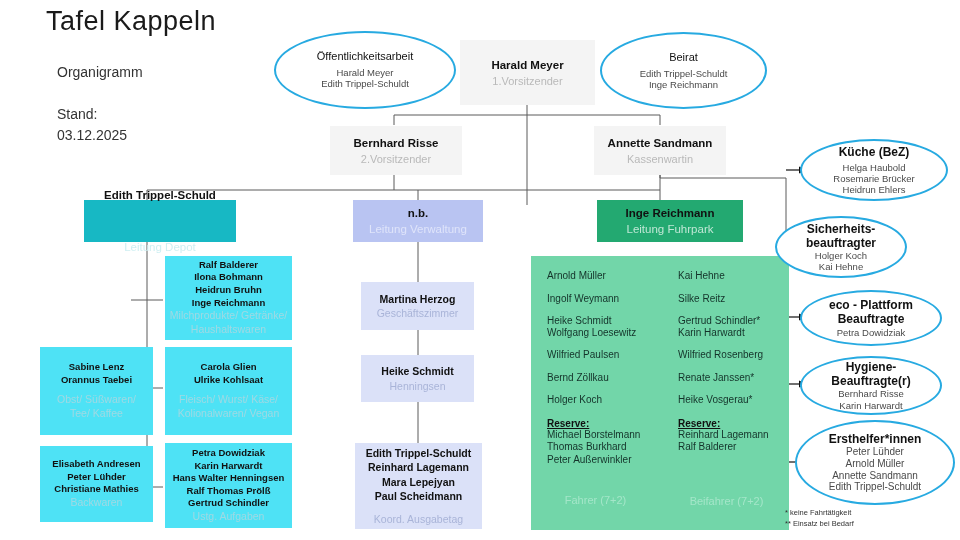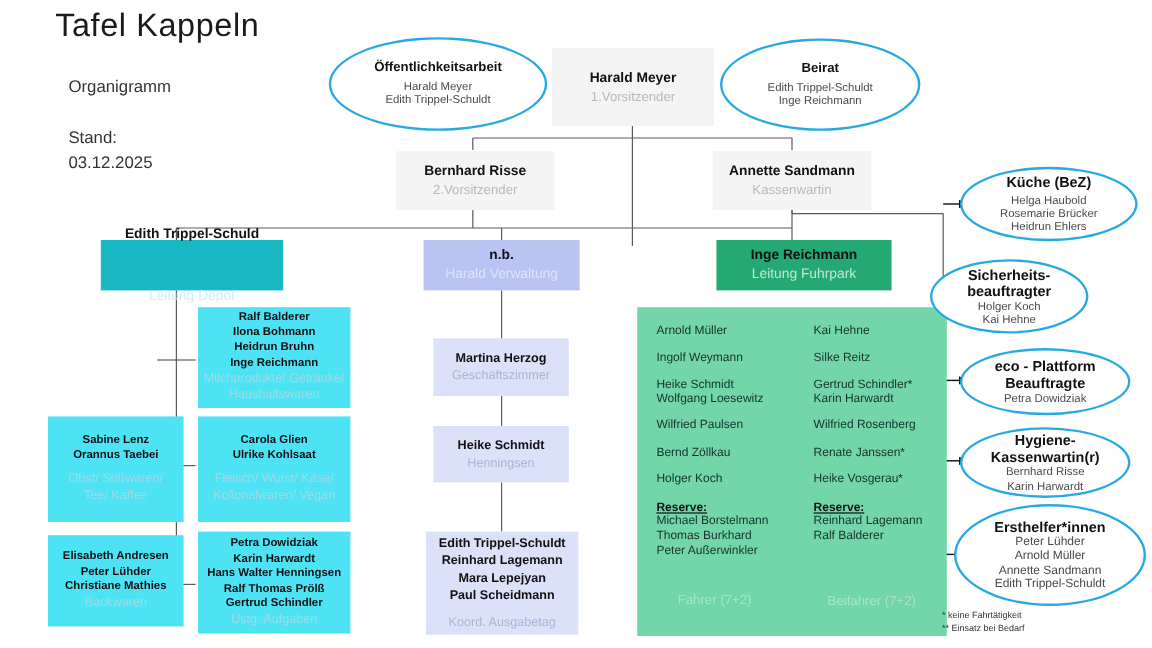--- a/index.html
+++ b/index.html
@@ -36,21 +36,21 @@
   
   .ell {
     border: 2px solid #27aae1;
     border-radius: 50%;
     background: #fff;
     display: flex; flex-direction: column;
     align-items: center; justify-content: center;
     text-align: center;
     line-height: 1.18;
   }
-  .ell .et { font-size: 11px; font-weight: bold; color: #111; }
+  .ell .et { font-size: 11px; font-weight: normal; color: #111; }
   .ell .etb { font-size: 12px; font-weight: bold; color: #111; }
   .ell .em { font-size: 9.5px; color: #4a4a4a; }
   .ell .em2 { font-size: 10px; color: #4a4a4a; }
 
   
   .dept {
     display: flex; flex-direction: column;
     align-items: center; justify-content: center; text-align: center;
   }
   .dept .dn { font-size: 11.5px; font-weight: bold; color: #111; }
@@ -183,21 +183,21 @@
     <div class="rl">Kassenwartin</div>
   </div>
 
   <div class="abs dept dept-cyan" style="left:84px; top:200px; width:152px; height:42px;">
     <div class="dn">Edith Trippel-Schuld</div>
     <div class="dr">Leitung Depot</div>
   </div>
 
   <div class="abs dept dept-blue" style="left:353px; top:200px; width:130px; height:42px;">
     <div class="dn">n.b.</div>
-    <div class="dr">Harald Verwaltung</div>
+    <div class="dr">Leitung Verwaltung</div>
   </div>
 
   <div class="abs dept dept-green" style="left:597px; top:200px; width:146px; height:42px;">
     <div class="dn">Inge Reichmann</div>
     <div class="dr">Leitung Fuhrpark</div>
   </div>
 
 
   <div class="abs cyanbox" style="left:40px; top:347px; width:113px; height:88px;">
     <div class="mm">Sabine Lenz</div>
@@ -303,21 +303,21 @@
   </div>
 
   <div class="abs ell" style="left:800px; top:290px; width:142px; height:56px;">
     <div class="etb">eco - Plattform</div>
     <div class="etb">Beauftragte</div>
     <div class="em">Petra Dowidziak</div>
   </div>
 
   <div class="abs ell" style="left:800px; top:356px; width:142px; height:59px;">
     <div class="etb">Hygiene-</div>
-    <div class="etb">Kassenwartin(r)</div>
+    <div class="etb">Beauftragte(r)</div>
     <div class="em">Bernhard Risse</div>
     <div class="em">Karin Harwardt</div>
   </div>
 
   <div class="abs ell" style="left:795px; top:420px; width:160px; height:85px;">
     <div class="etb">Ersthelfer*innen</div>
     <div class="em2">Peter Lühder</div>
     <div class="em2">Arnold Müller</div>
     <div class="em2">Annette Sandmann</div>
     <div class="em2">Edith Trippel-Schuldt</div>

